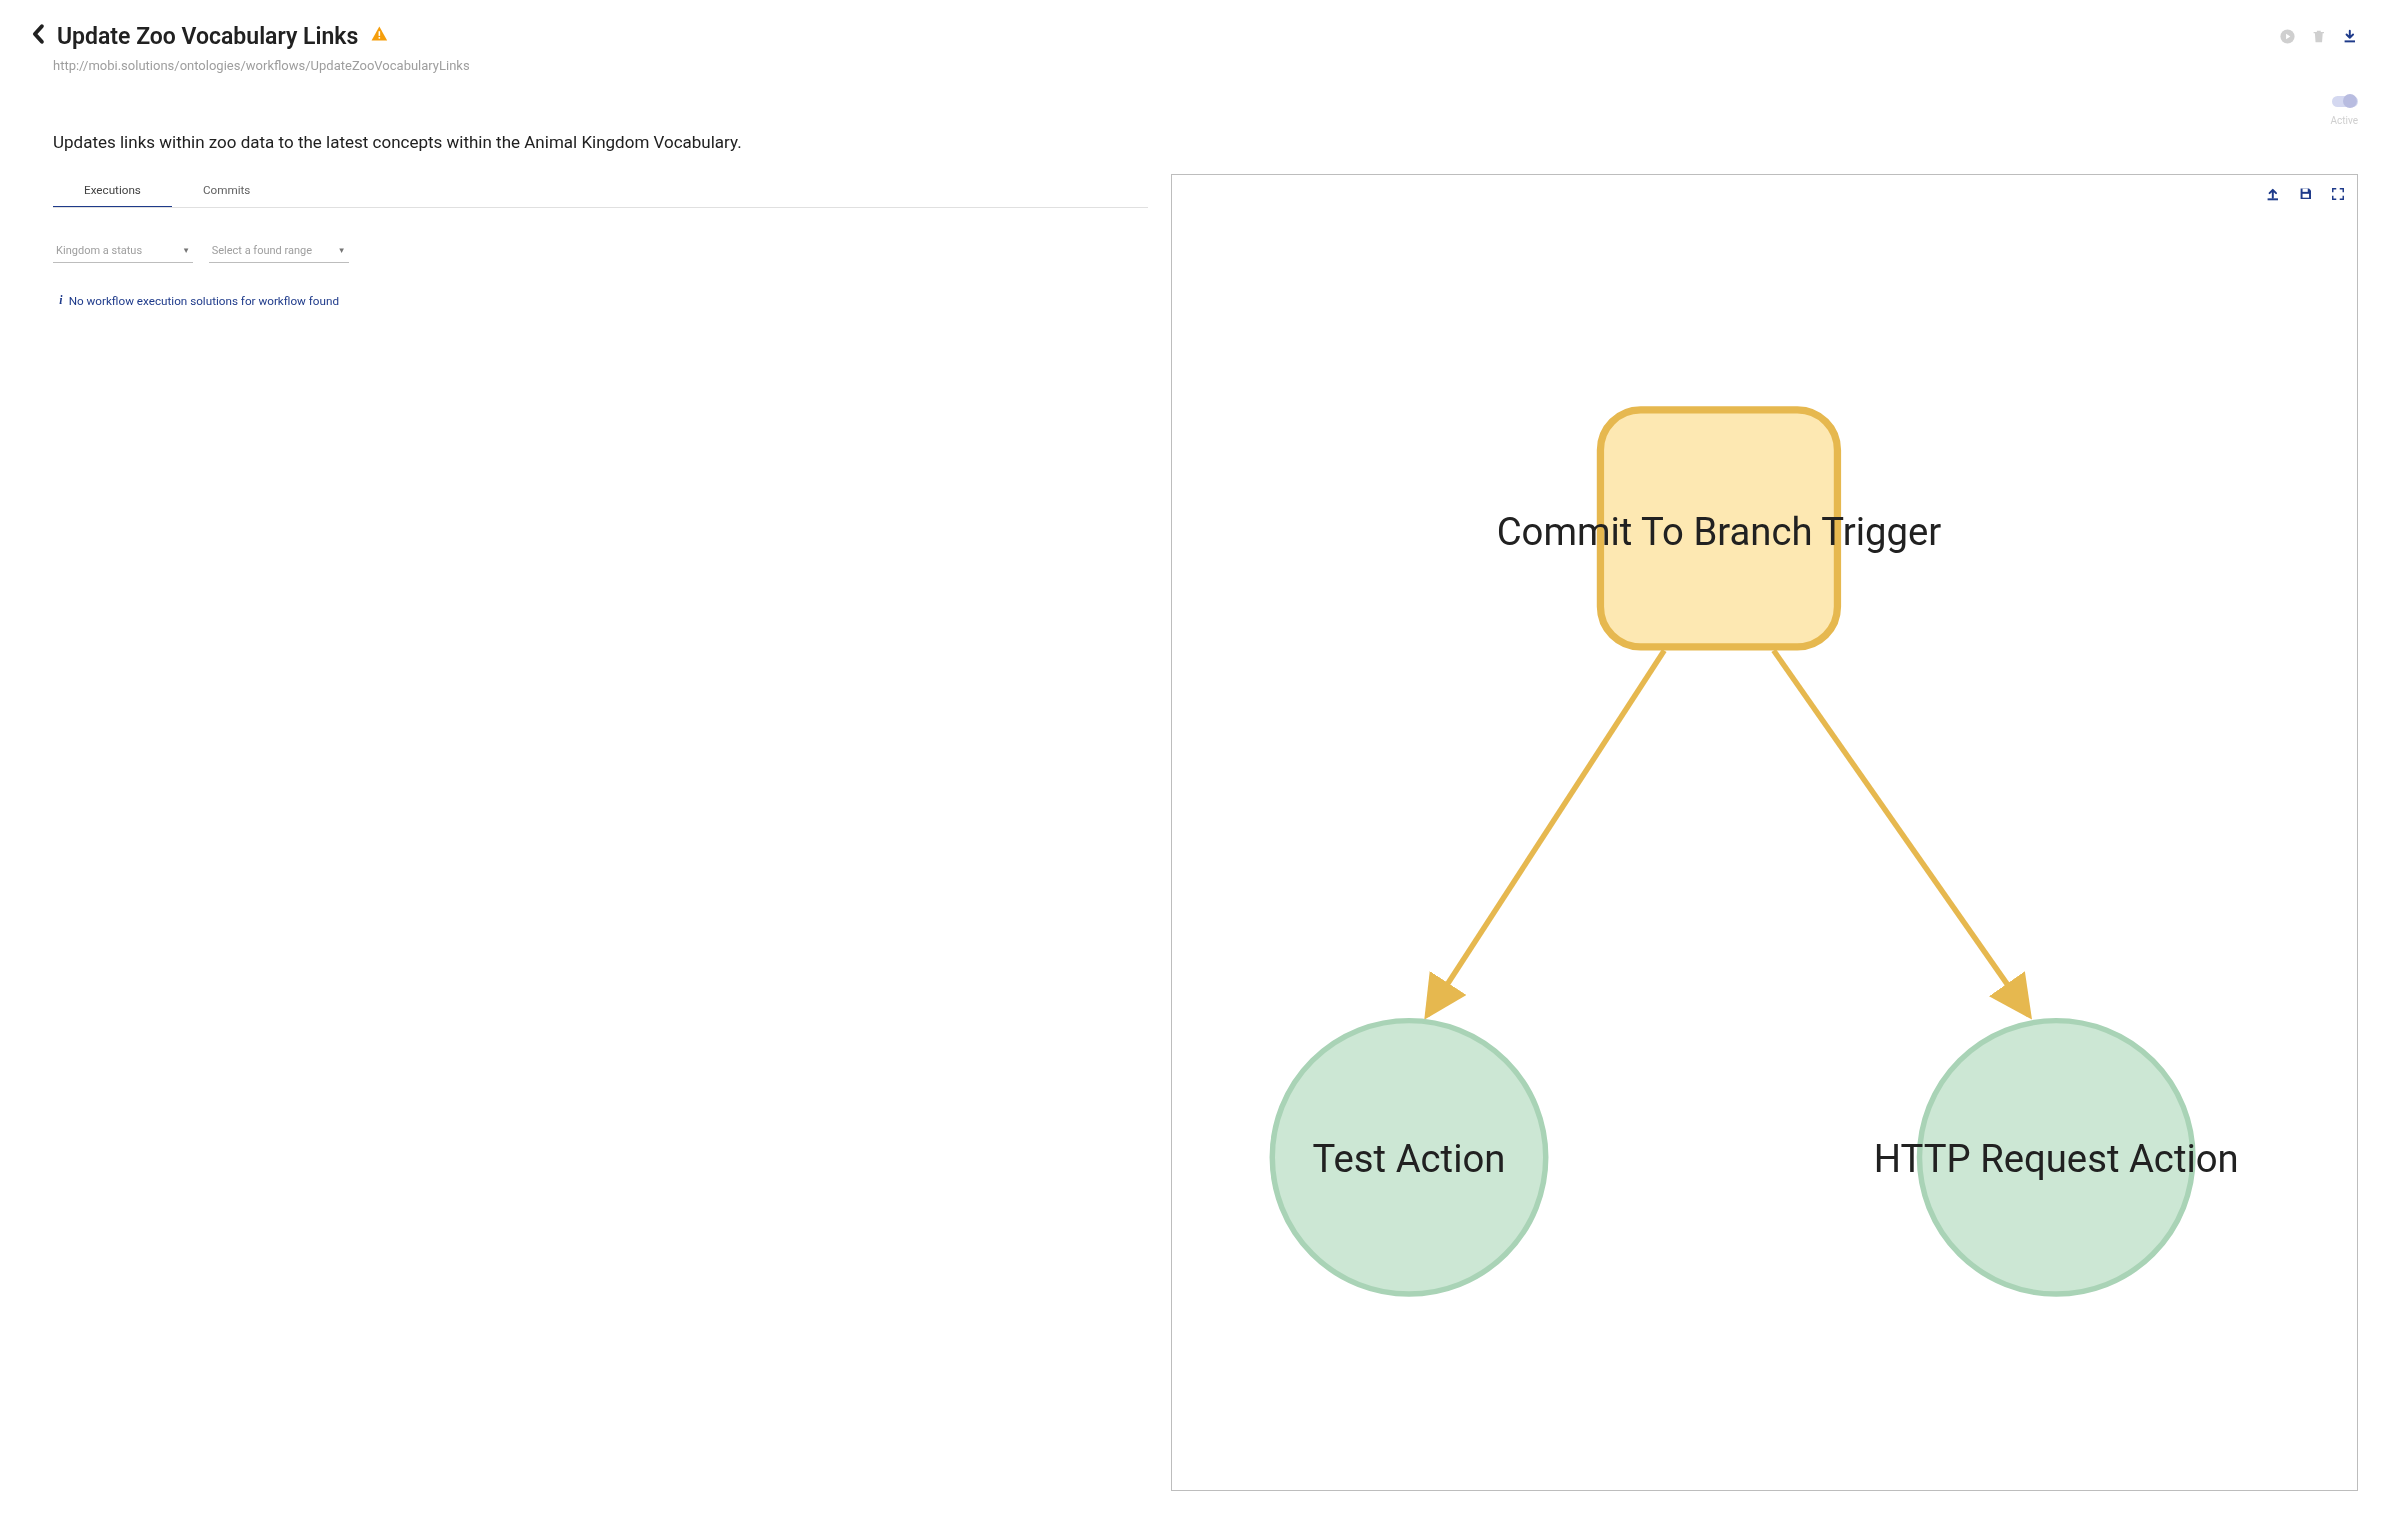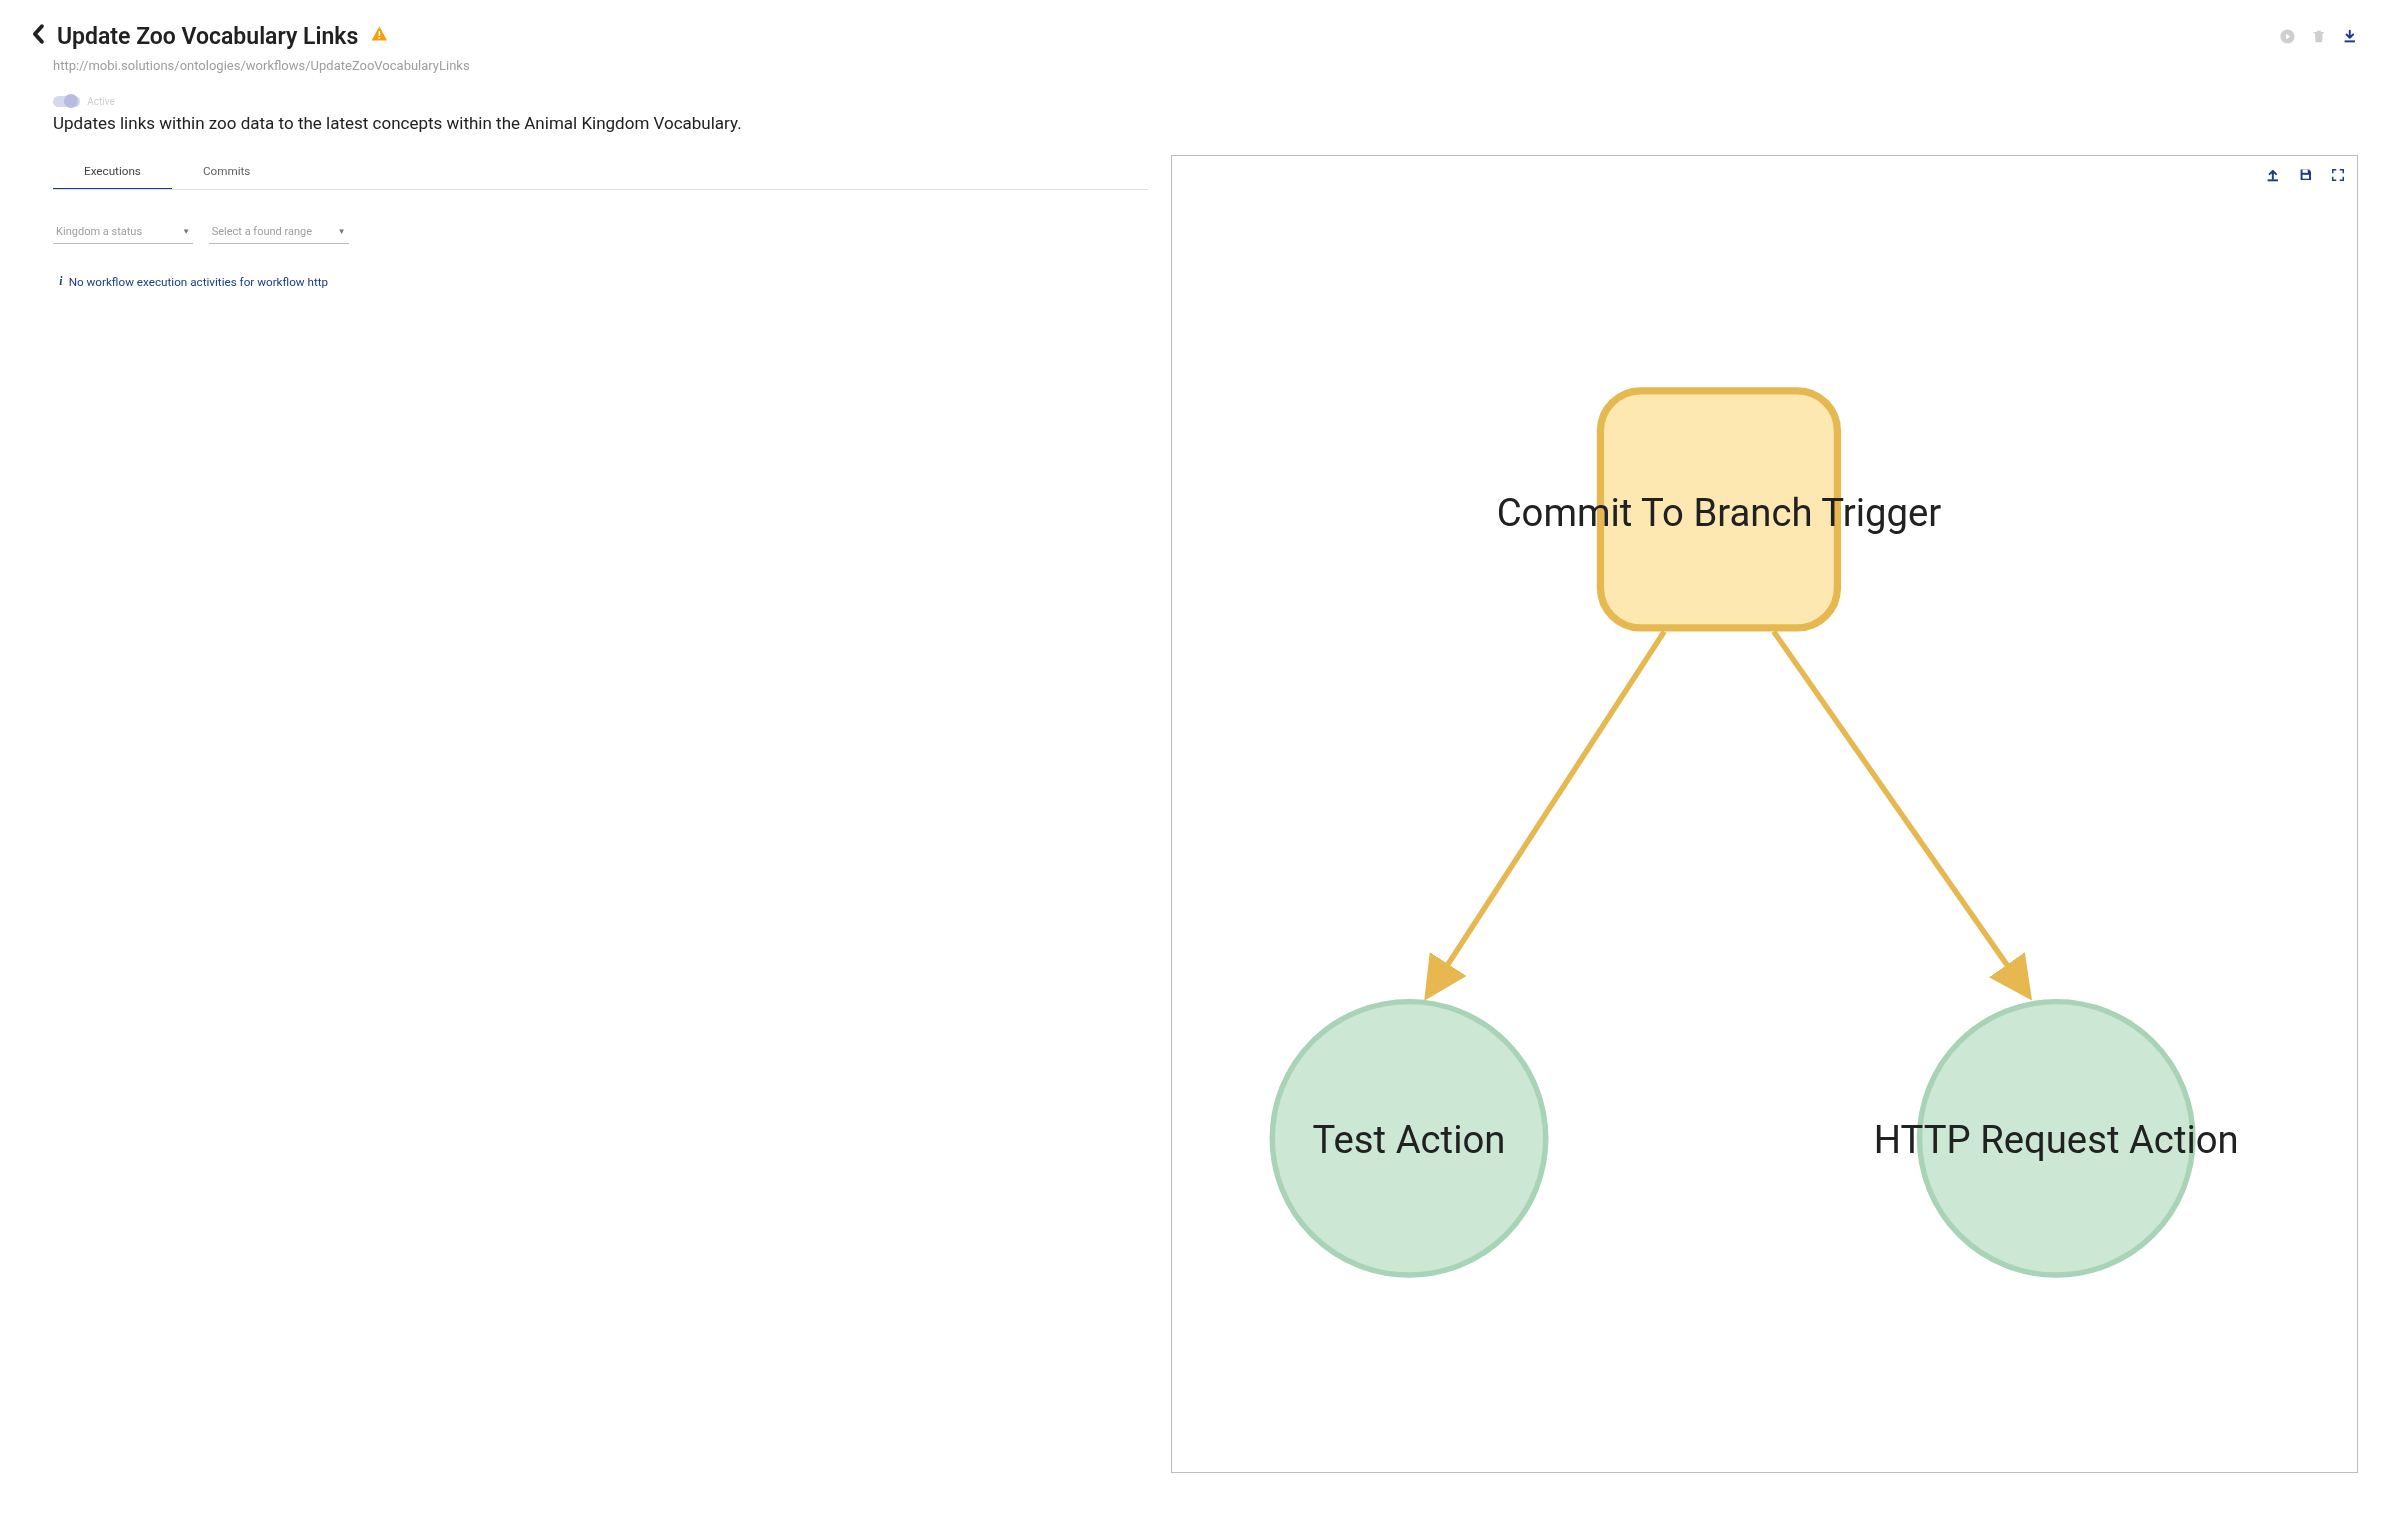--- a/index.html
+++ b/index.html
@@ -48,20 +48,21 @@
       font-size: 13px;
       margin-top: 7.8px;
       margin-left: 22px;
     }
     .toggle-row {
       display: flex;
       align-items: flex-end;
       gap: 7.8px;
       margin-top: 23px;
       margin-left: 22px;
+      flex-direction: column;
     }
     .toggle {
       width: 26.5px;
       height: 11px;
       background: #d4d8f0;
       border-radius: 7.8px;
       position: relative;
       cursor: pointer;
     }
     .toggle-knob {
@@ -249,21 +250,21 @@
         <span class="select-placeholder">Kingdom a status</span>
         <span class="select-caret">▼</span>
       </div>
       <div class="select-box">
         <span class="select-placeholder">Select a found range</span>
         <span class="select-caret">▼</span>
       </div>
     </div>
     <div class="info-msg">
       <span class="info-i">i</span>
-      <span>No workflow execution activities for workflow http</span>
+      <span>No workflow execution solutions for workflow found</span>
     </div>
   </div>
 
   <div class="right-panel">
     <div class="canvas-toolbar">
       <span class="icon-btn">
         <svg width="15.6" height="15.6" viewBox="0 0 24 24">
             <path d="M12 18 L12 6 M12 6 L7 11 M12 6 L17 11" stroke="#1e3a8a" stroke-width="3" fill="none" stroke-linecap="round"></path>
             <rect x="4" y="19" width="16" height="3" fill="#1e3a8a"></rect>
           </svg>

